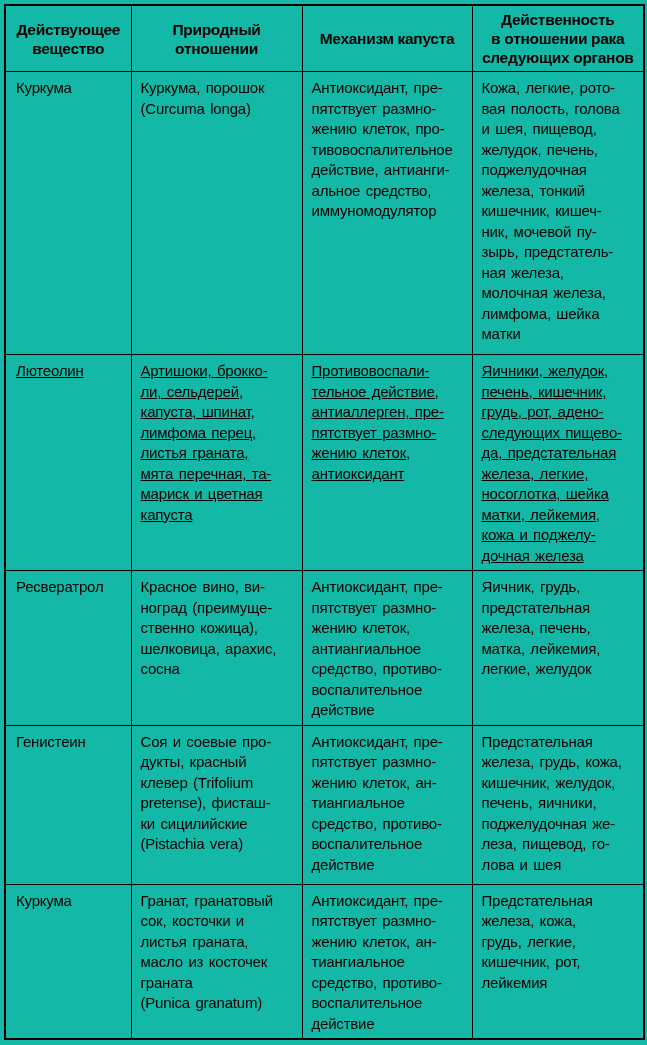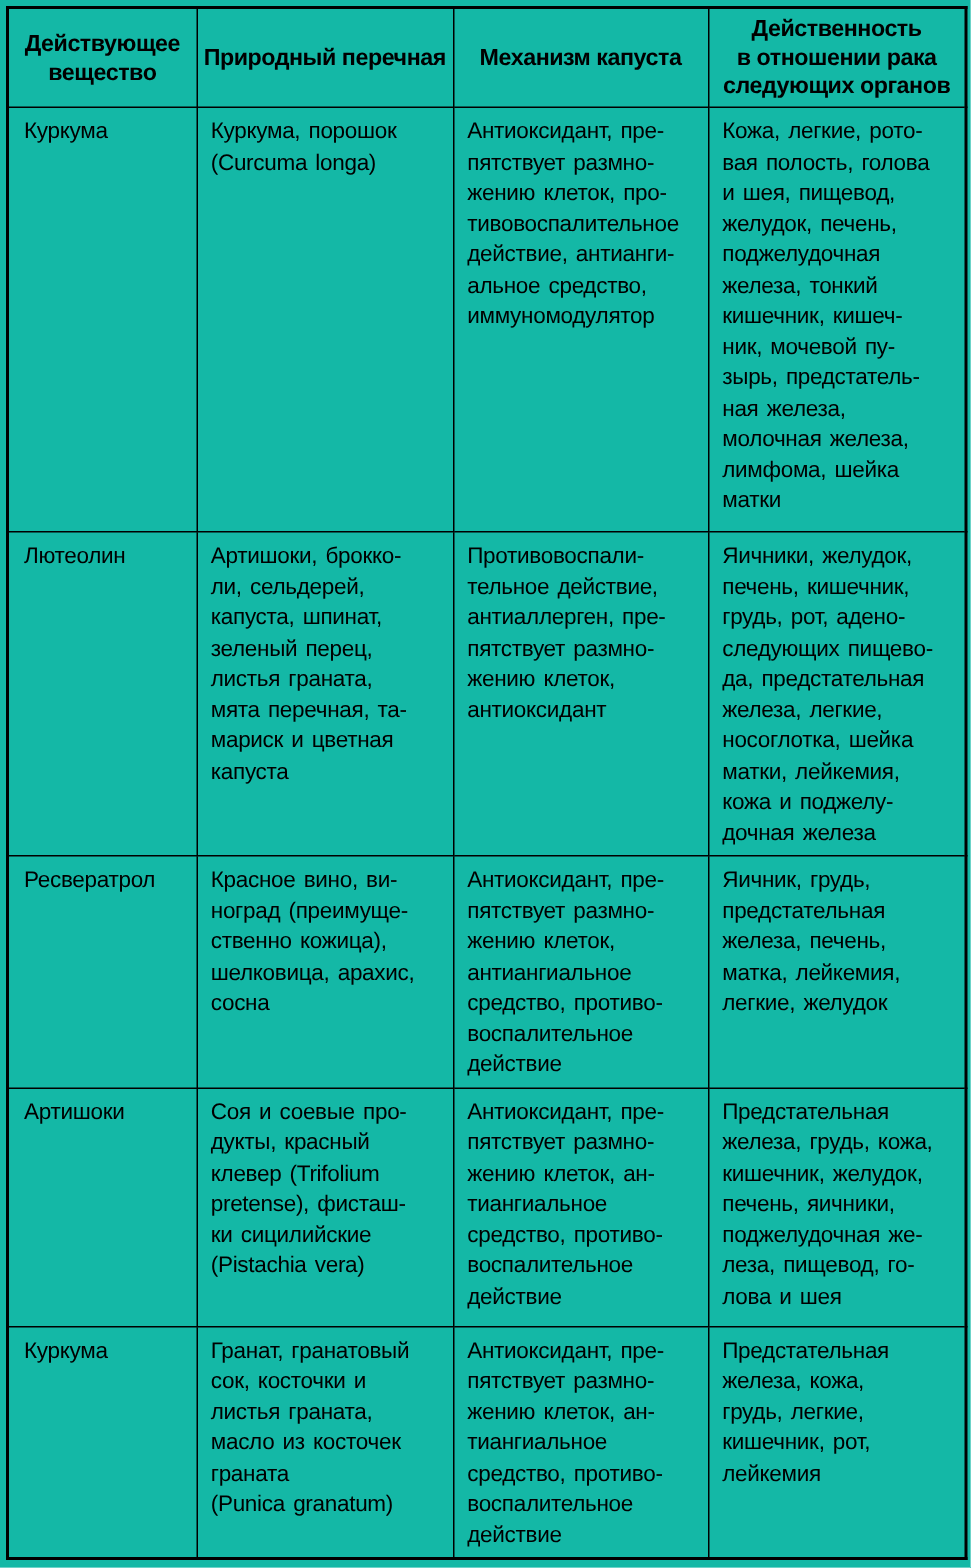--- a/index.html
+++ b/index.html
@@ -42,41 +42,41 @@
     letter-spacing: -0.2px;
     word-spacing: 1.5px;
     padding: 6px 4px 4px 9px;
   }
   .subst-table td.col-substance { padding-left: 10px; margin-top: 48px; }
   col.c1 { width: 126px; }
   col.c2 { width: 171px; }
   col.c3 { width: 170px; }
   col.c4 { width: 172px; }
   tr.r0 { height: 283px; }
-  tr.r1 { height: 213px; }
+  tr.r1 { height: 213px; text-decoration: underline; }
   tr.r2 { height: 147px; }
   tr.r3 { height: 159px; }
   tr.r4 { height: 155px; }
 </style>
 </head>
 <body>
 
 <div class="page">
   <table class="subst-table">
     <colgroup>
       <col class="c1">
         <col class="c2">
         <col class="c3">
         <col class="c4">
     </colgroup>
     <thead>
       <tr>
         <th>Действующее
 вещество</th>
-        <th>Природный перечная</th>
+        <th>Природный отношении</th>
         <th>Механизм капуста</th>
         <th>Действенность
 в отношении рака
 следующих органов</th>
       </tr>
     </thead>
     <tbody>
       <tr class="r0">
         <td class="col-substance">Куркума</td>
         <td>Куркума, порошок
@@ -100,21 +100,21 @@
 ная железа,
 молочная железа,
 лимфома, шейка
 матки</td>
       </tr>
       <tr class="r1">
         <td class="col-substance">Лютеолин</td>
         <td>Артишоки, брокко-
 ли, сельдерей,
 капуста, шпинат,
-зеленый перец,
+лимфома перец,
 листья граната,
 мята перечная, та-
 мариск и цветная
 капуста</td>
         <td>Противовоспали-
 тельное действие,
 антиаллерген, пре-
 пятствует размно-
 жению клеток,
 антиоксидант</td>
@@ -143,21 +143,21 @@
 средство, противо-
 воспалительное
 действие</td>
         <td>Яичник, грудь,
 предстательная
 железа, печень,
 матка, лейкемия,
 легкие, желудок</td>
       </tr>
       <tr class="r3">
-        <td class="col-substance">Артишоки</td>
+        <td class="col-substance">Генистеин</td>
         <td>Соя и соевые про-
 дукты, красный
 клевер (Trifolium
 pretense), фисташ-
 ки сицилийские
 (Pistachia vera)</td>
         <td>Антиоксидант, пре-
 пятствует размно-
 жению клеток, ан-
 тиангиальное

